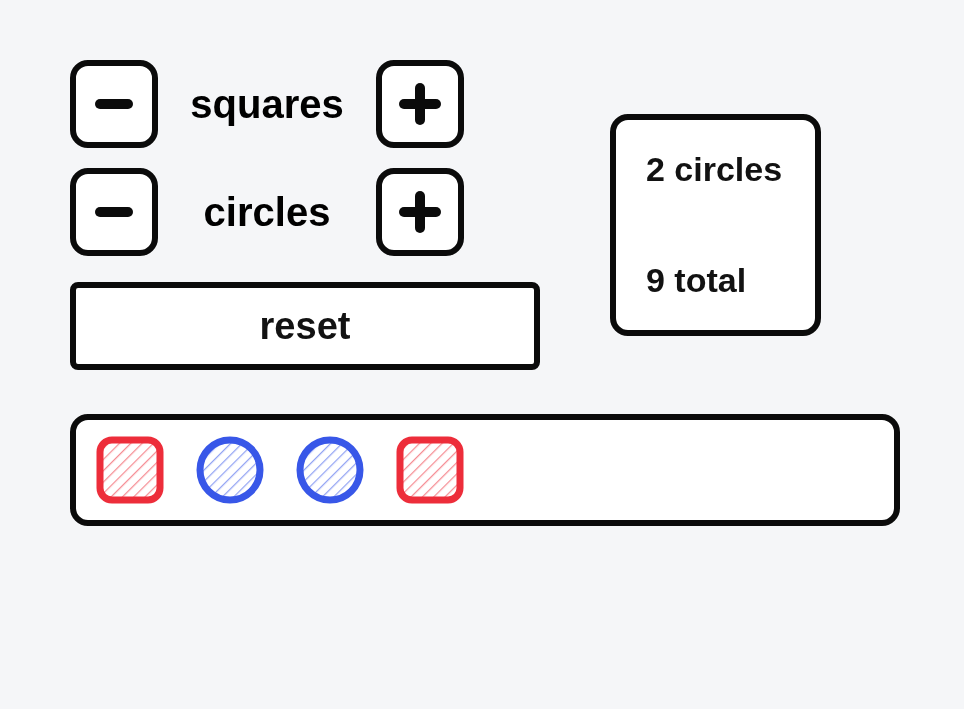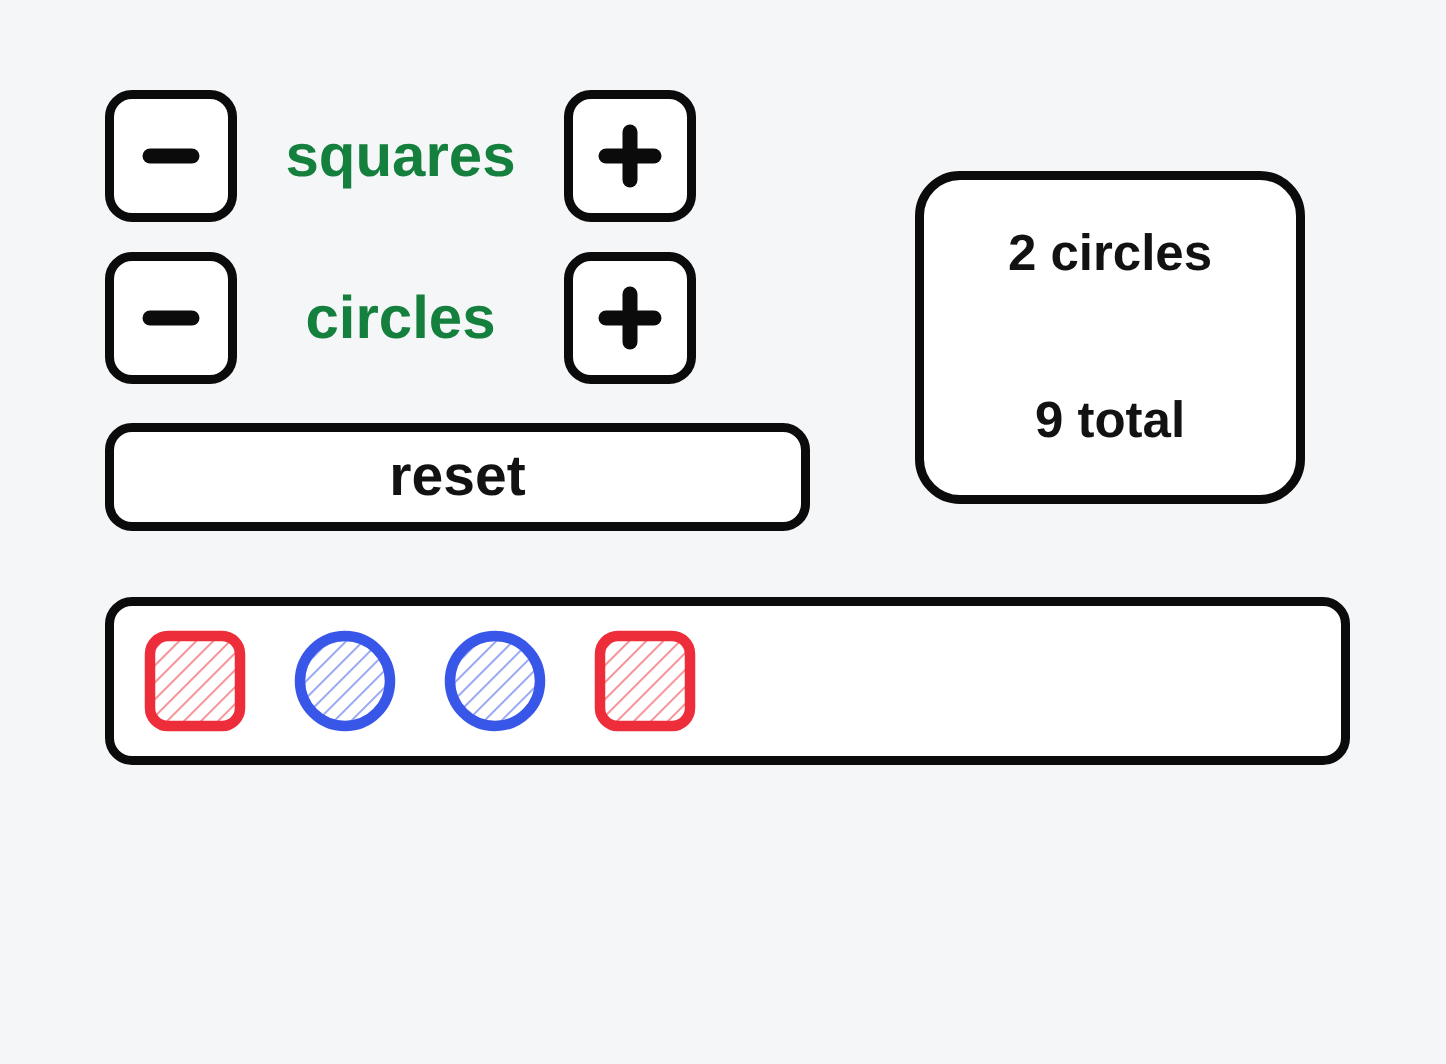--- a/index.html
+++ b/index.html
@@ -34,50 +34,49 @@
       background: #fff;
       display: flex;
       align-items: center;
       justify-content: center;
       cursor: pointer;
     }
     .sq-btn svg { overflow: visible; }
     .stepper-label {
       font-size: 40px;
       font-weight: 700;
-      color: #15803d;
+      color: #000000;
       min-width: 170px;
       text-align: center;
     }
     .reset-btn {
       width: 470px;
-      height: 72px;
+      height: 88px;
       border: 6px solid #0b0b0b;
-      border-radius: 18px;
+      border-radius: 8px;
       background: #fff;
       display: flex;
       align-items: center;
       justify-content: center;
       font-size: 38px;
       font-weight: 700;
       color: #121212;
       cursor: pointer;
       margin-top: 6px;
     }
     .summary-box {
       border: 6px solid #0b0b0b;
-      border-radius: 30px;
+      border-radius: 18px;
       background: #fff;
       padding: 30px 30px 30px 30px;
-      width: 260px;
+      width: 211px;
       display: flex;
       flex-direction: column;
       gap: 18px;
       margin-top: 54px;
-      text-align: center;
     }
     .summary-line {
       font-size: 34px;
       font-weight: 700;
       color: #121212;
     }
     .summary-gap { height: 36px; }
     .shapes-bar {
       margin-top: 44px;
       width: 830px;

